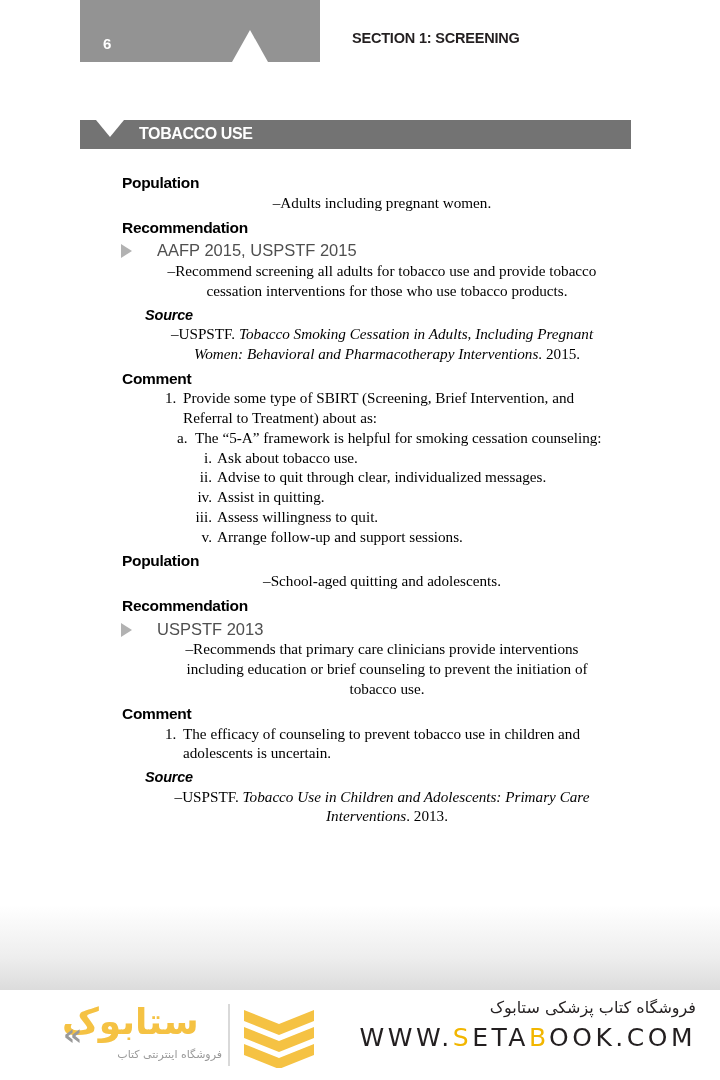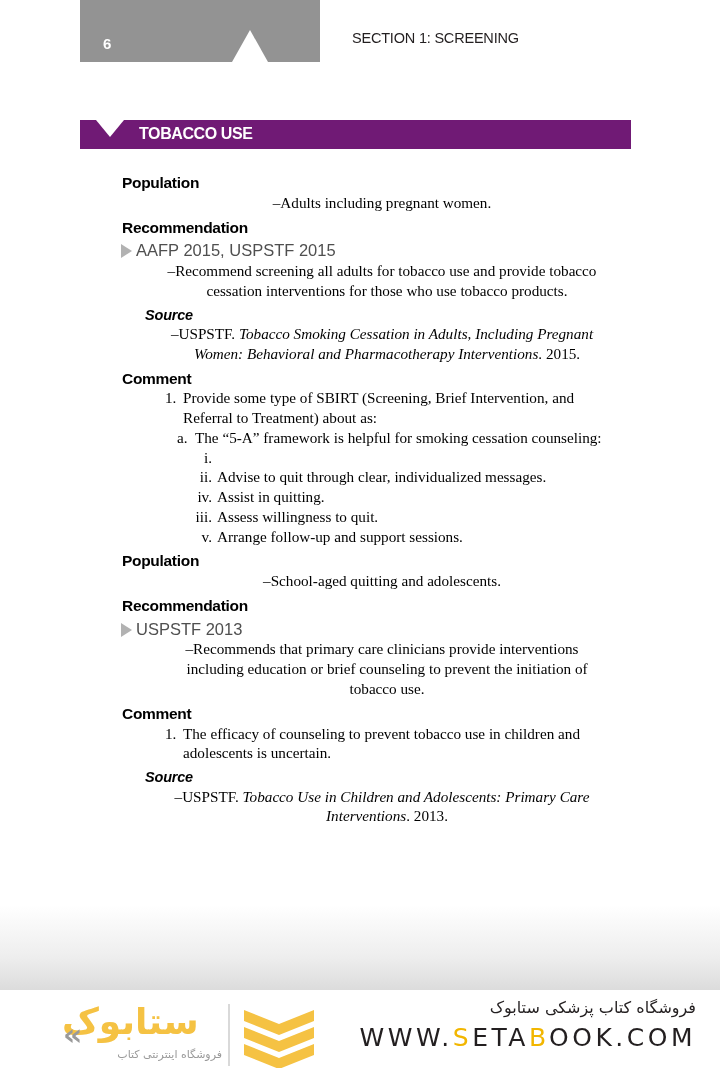--- a/index.html
+++ b/index.html
@@ -48,35 +48,35 @@
     font-size: 15px;
     color: #ffffff;
     letter-spacing: -0.3px;
     line-height: 1;
   }
   .section-title {
     position: absolute;
     left: 352px;
     top: 31px;
     font-family: "Liberation Sans", sans-serif;
-    font-weight: normal;
+    font-weight: bold;
     font-size: 14.5px;
     color: #231f20;
     letter-spacing: -0.2px;
     line-height: 1;
   }
 
   
   .topic-banner {
     position: absolute;
     left: 80px;
     top: 120px;
     width: 551px;
     height: 29px;
-    background: #701a75;
+    background: #737373;
   }
   .banner-notch {
     position: absolute;
     left: 16px;
     top: 0;
     width: 0; height: 0;
     border-left: 14px solid transparent;
     border-right: 14px solid transparent;
     border-top: 17px solid #ffffff;
   }
@@ -135,21 +135,21 @@
 
   .org-row {
     margin-left: 104px;
     font-family: "Liberation Sans", sans-serif;
     font-size: 16.5px;
     color: #4f4f4f;
     line-height: 1.25;
     padding-top: 3px;
     display: flex;
     align-items: center;
-    gap: 4px;
+    gap: 25px;
   }
   .tri {
     width: 0; height: 0;
     border-top: 7px solid transparent;
     border-bottom: 7px solid transparent;
     border-left: 11px solid #b2b2b2;
     flex: 0 0 auto;
     margin-top: 1px;
   }
 
@@ -323,20 +323,21 @@
       <span class="marker">1.</span>
       <span class="body">Provide some type of SBIRT (Screening, Brief Intervention, and Referral to Treatment) about as:</span>
     </div>
     <div class="alpha-row">
       <span class="marker">a.</span>
       <span class="body">The “5-A” framework is helpful for smoking cessation counseling:</span>
     </div>
 
     <div class="roman-row">
       <span class="marker">i.</span>
+      <span class="body">Ask about tobacco use.</span>
     </div>
     <div class="roman-row">
       <span class="marker">ii.</span>
       <span class="body">Advise to quit through clear, individualized messages.</span>
     </div>
     <div class="roman-row">
       <span class="marker">iv.</span>
       <span class="body">Assist in quitting.</span>
     </div>
     <div class="roman-row">

